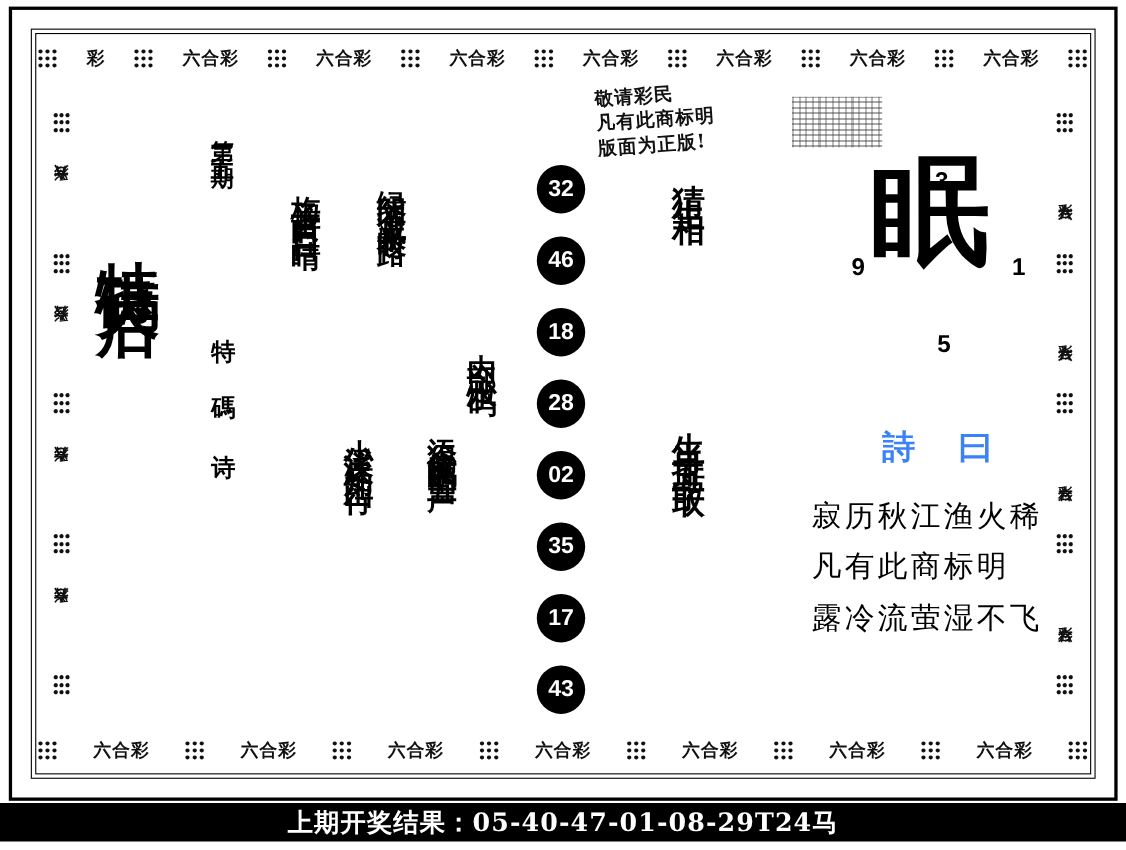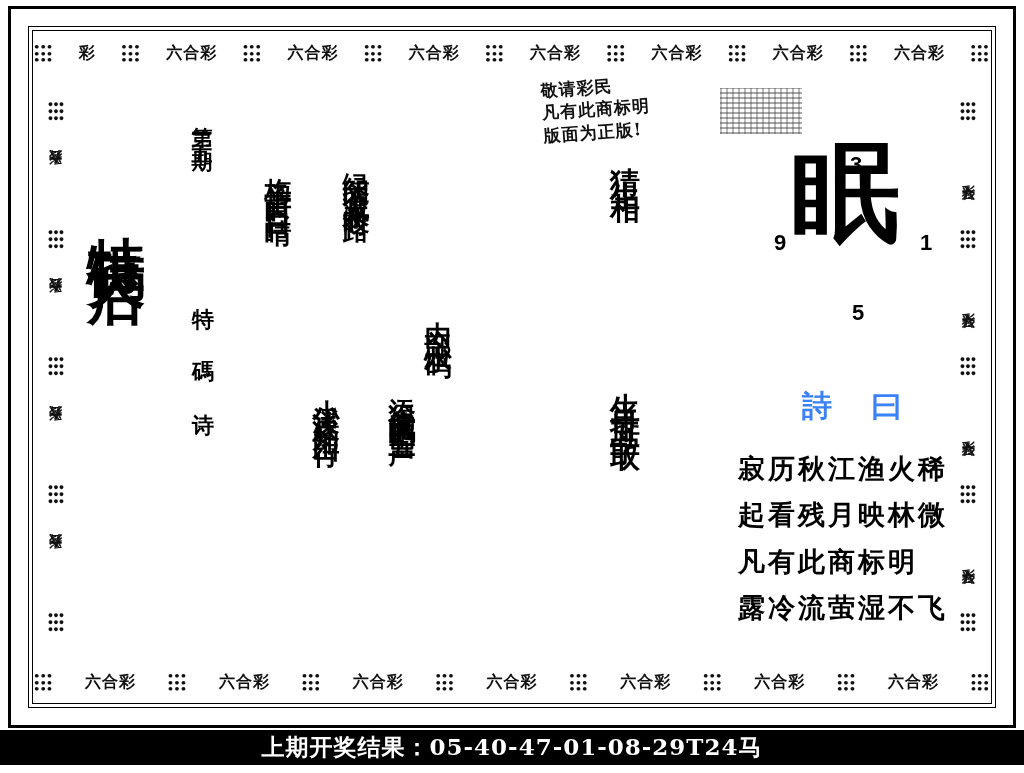--- a/index.html
+++ b/index.html
@@ -259,21 +259,21 @@
     left: 722px; top: 308px;
     font-size: 30px;
     font-weight: bold;
     letter-spacing: 16px;
     color: #3b82f6;
   }
   .poem4 {
     position: absolute;
     left: 658px; top: 368px;
     font-size: 27px;
-    font-weight: bold;
+    font-weight: normal;
     letter-spacing: 3px;
     line-height: 1.72;
     color: #000;
     white-space: nowrap;
   }
 
   
   .footer {
     position: absolute;
     left: 0; top: 730px;
@@ -368,41 +368,50 @@
 
     <div class="subtitle v">特 碼 诗</div>
 
     <div class="poem-col v poem-c1">梅子黄时日日晴</div>
     <div class="poem-col v poem-c2">小溪泛尽却山行</div>
     <div class="poem-col v poem-c3">绿阴不减来时路</div>
     <div class="poem-col v poem-c4">添得黄鹂四五声</div>
 
     <div class="inner-heart v">内部心水码</div>
 
+    <div class="balls">
+      <div class="ball">32</div>
+      <div class="ball">46</div>
+      <div class="ball">18</div>
+      <div class="ball">28</div>
+      <div class="ball">02</div>
+      <div class="ball">35</div>
+      <div class="ball">17</div>
+      <div class="ball">43</div>
+    </div>
 
     <div class="guess-col v">猜生相</div>
     <div class="guess-col2 v">生肖排五字取</div>
 
     <div class="handwrite">
       <div>敬请彩民</div>
       <div>凡有此商标明</div>
       <div>版面为正版!</div>
     </div>
     <div class="smudge"></div>
 
     <div class="bigchar">眠</div>
     <div class="num-around num-top">3</div>
     <div class="num-around num-left">9</div>
     <div class="num-around num-right">1</div>
     <div class="num-around num-bot">5</div>
 
     <div class="shiyue">詩 曰</div>
     <div class="poem4">
       <div>寂历秋江渔火稀</div>
-      <div>起看残月映林微</div>
       <div>凡有此商标明</div>
       <div>露冷流萤湿不飞</div>
     </div>
 
   </div>
 
   <div class="footer">上期开奖结果：05-40-47-01-08-29T24马</div>
 
 </div>
 

